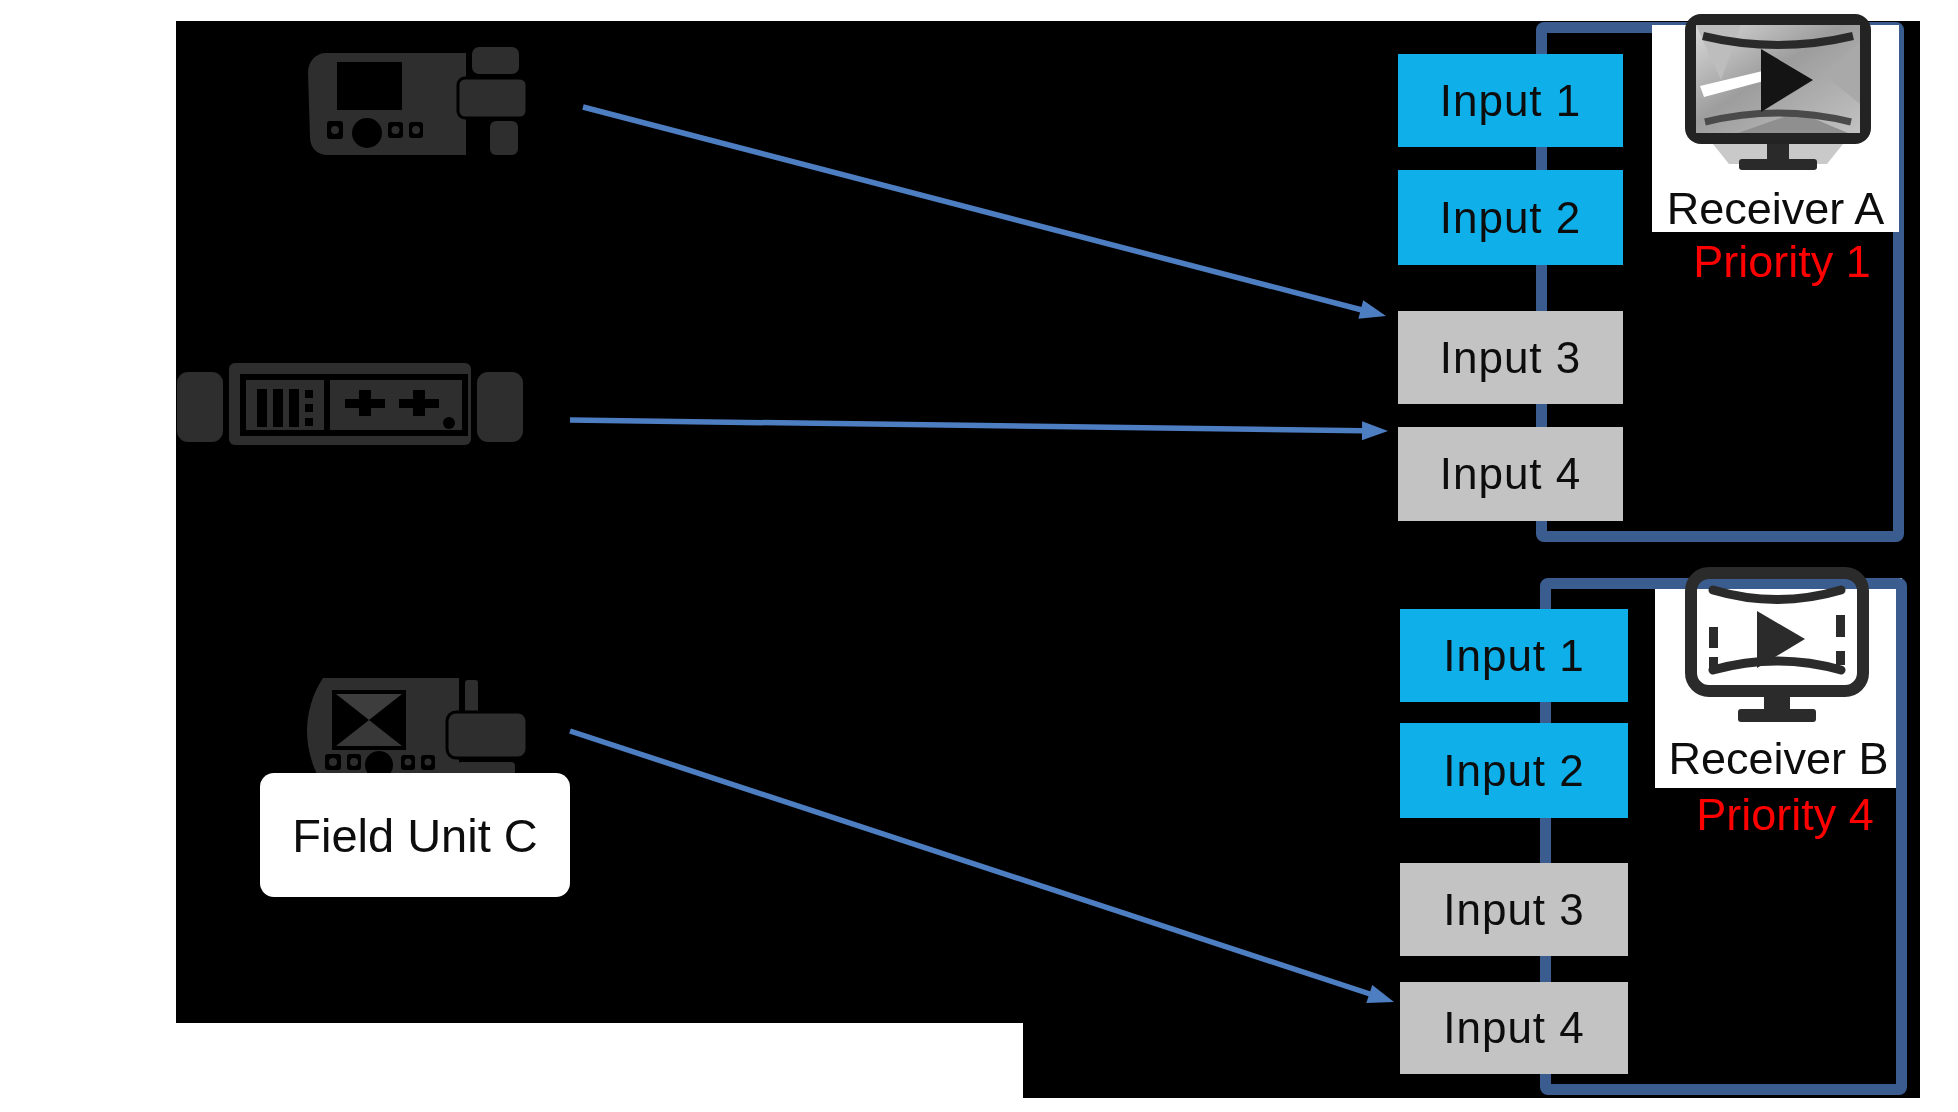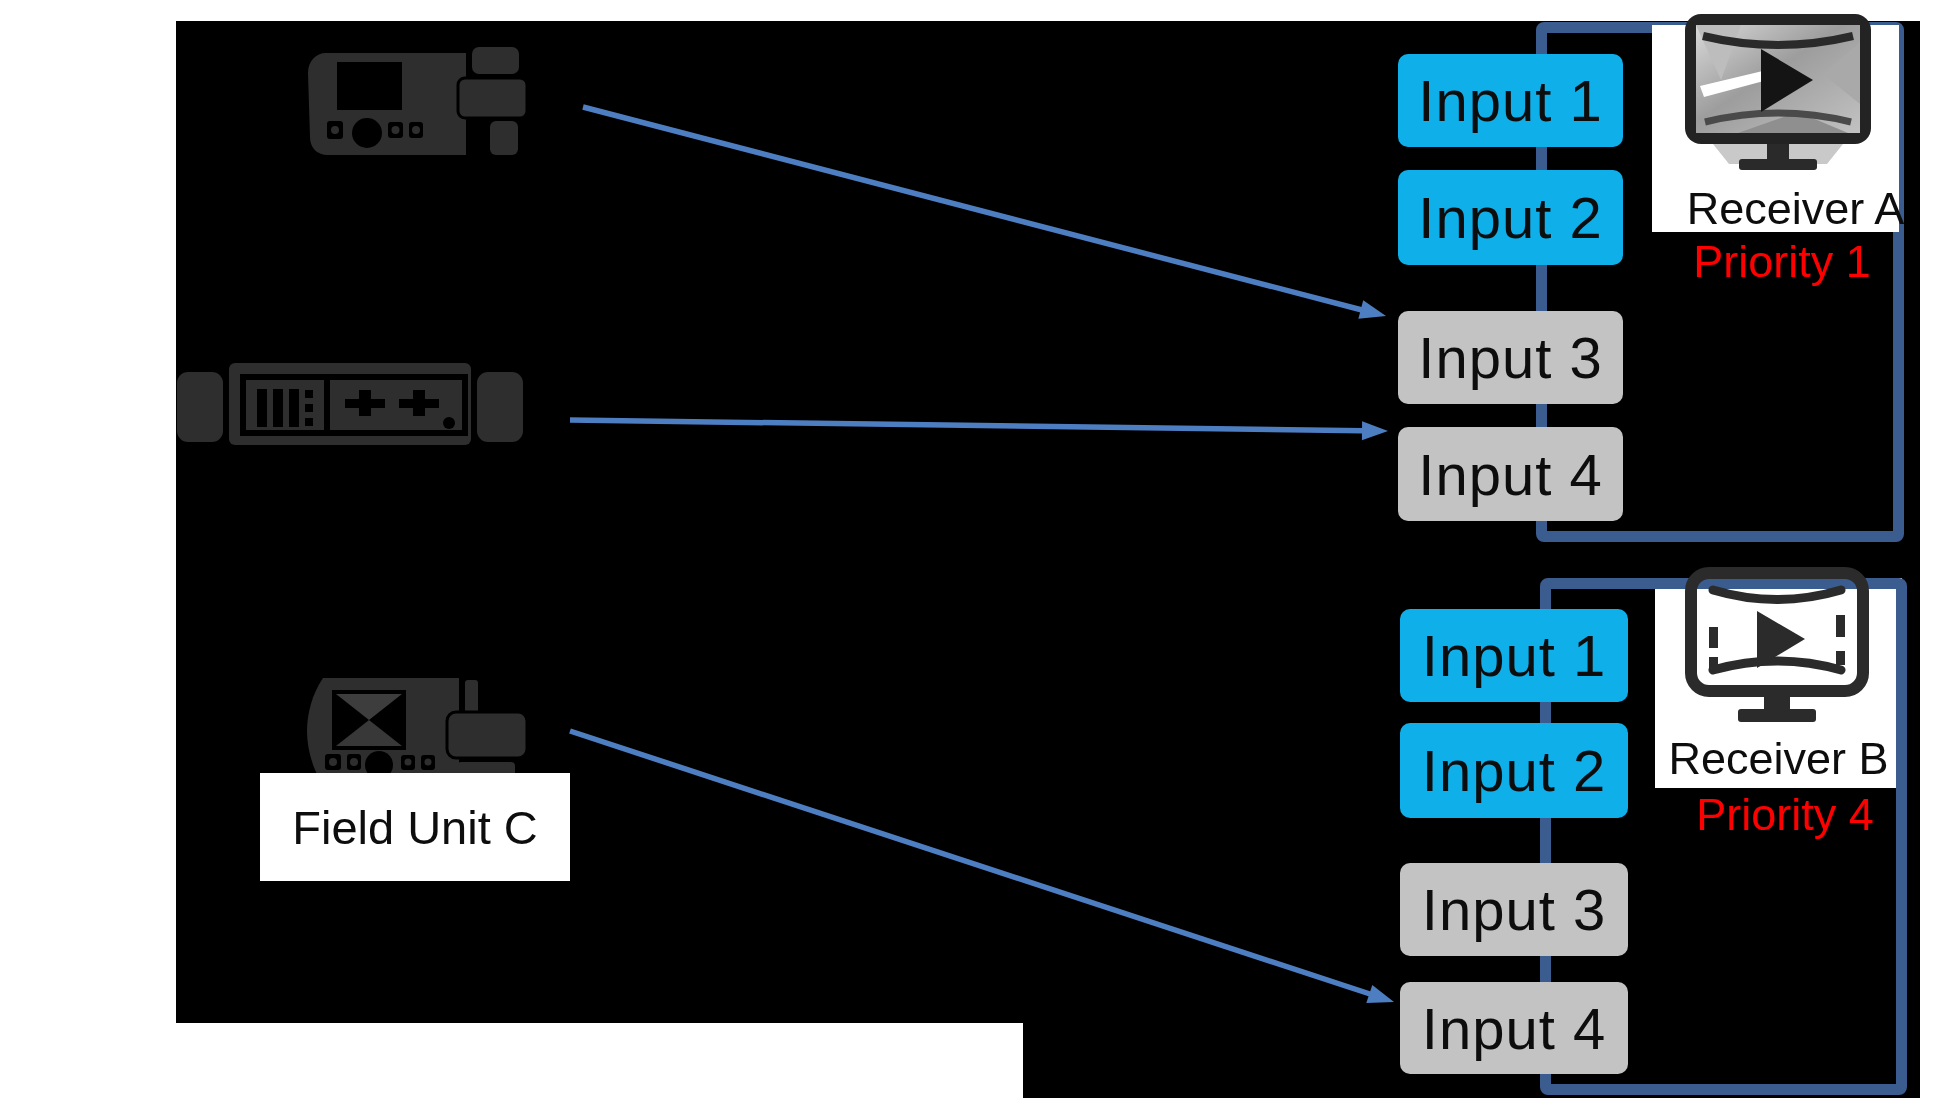--- a/index.html
+++ b/index.html
@@ -20,21 +20,21 @@
   }
   .abs{position:absolute;}
   .blackzone{background:var(--canvas-black);}
   .loop{
     position:absolute;border:11px solid var(--loop-line);
     border-radius:8px;background:transparent;
   }
   .white-card{position:absolute;background:var(--card-white);}
   .input-box{
     position:absolute;display:flex;align-items:center;justify-content:center;
-    font-size:58px;color:var(--text-dark);letter-spacing:1px;border-radius:10px;
+    font-size:44px;color:var(--text-dark);letter-spacing:1px;
   }
   .input-box.active{background:var(--input-active);}
   .input-box.inactive{background:var(--input-inactive);margin-top:24px;}
   .caption{
     position:absolute;display:flex;align-items:center;justify-content:center;
     color:var(--text-dark);font-size:45px;white-space:nowrap;
   }
   .caption.red{color:var(--priority-red);text-align:right;}
   .field-label{
     position:absolute;background:var(--card-white);display:flex;
@@ -179,26 +179,26 @@
         <rect x="24" y="90" width="9" height="12"></rect>
         <rect x="151" y="48" width="9" height="22"></rect>
         <rect x="151" y="84" width="9" height="14"></rect>
         <polygon points="72,44 72,101 120,72"></polygon>
         <rect x="79" y="124" width="26" height="19"></rect>
         <rect x="53" y="142" width="78" height="13" rx="3"></rect>
       </g>
     </svg>
   </div>
 
-  <div class="caption z6" style="left:1652px;top:186px;width:247px;height:46px;margin-left:20px;">Receiver A</div>
+  <div class="caption z6" style="left:1652px;top:186px;width:247px;height:46px;">Receiver A</div>
   <div class="caption red z6" style="left:1652px;top:238px;width:260px;height:48px;">Priority 1</div>
   <div class="caption z6" style="left:1655px;top:736px;width:247px;height:46px;">Receiver B</div>
   <div class="caption red z6" style="left:1655px;top:790px;width:260px;height:50px;">Priority 4</div>
 
-  <div class="field-label z6" style="left:260px;top:773px;width:310px;height:108px;">Field Unit C</div>
+  <div class="field-label z6" style="left:260px;top:773px;width:310px;height:124px;border-radius:14px;">Field Unit C</div>
 
   <svg class="abs z7" style="left:0;top:0;" width="1958" height="1112" viewBox="0 0 1958 1112">
     <g stroke="var(--arrow-blue)" stroke-width="5.5" fill="var(--arrow-blue)">
       <g>
         <line x1="583" y1="107" x2="1362" y2="310"></line>
         <polygon points="1386,316 1358.4,318.7 1363.2,300.3" stroke="none"></polygon>
       </g>
       <g>
         <line x1="570" y1="420" x2="1363" y2="430.8"></line>
         <polygon points="1388,431 1361.9,440.3 1362.1,421.3" stroke="none"></polygon>

